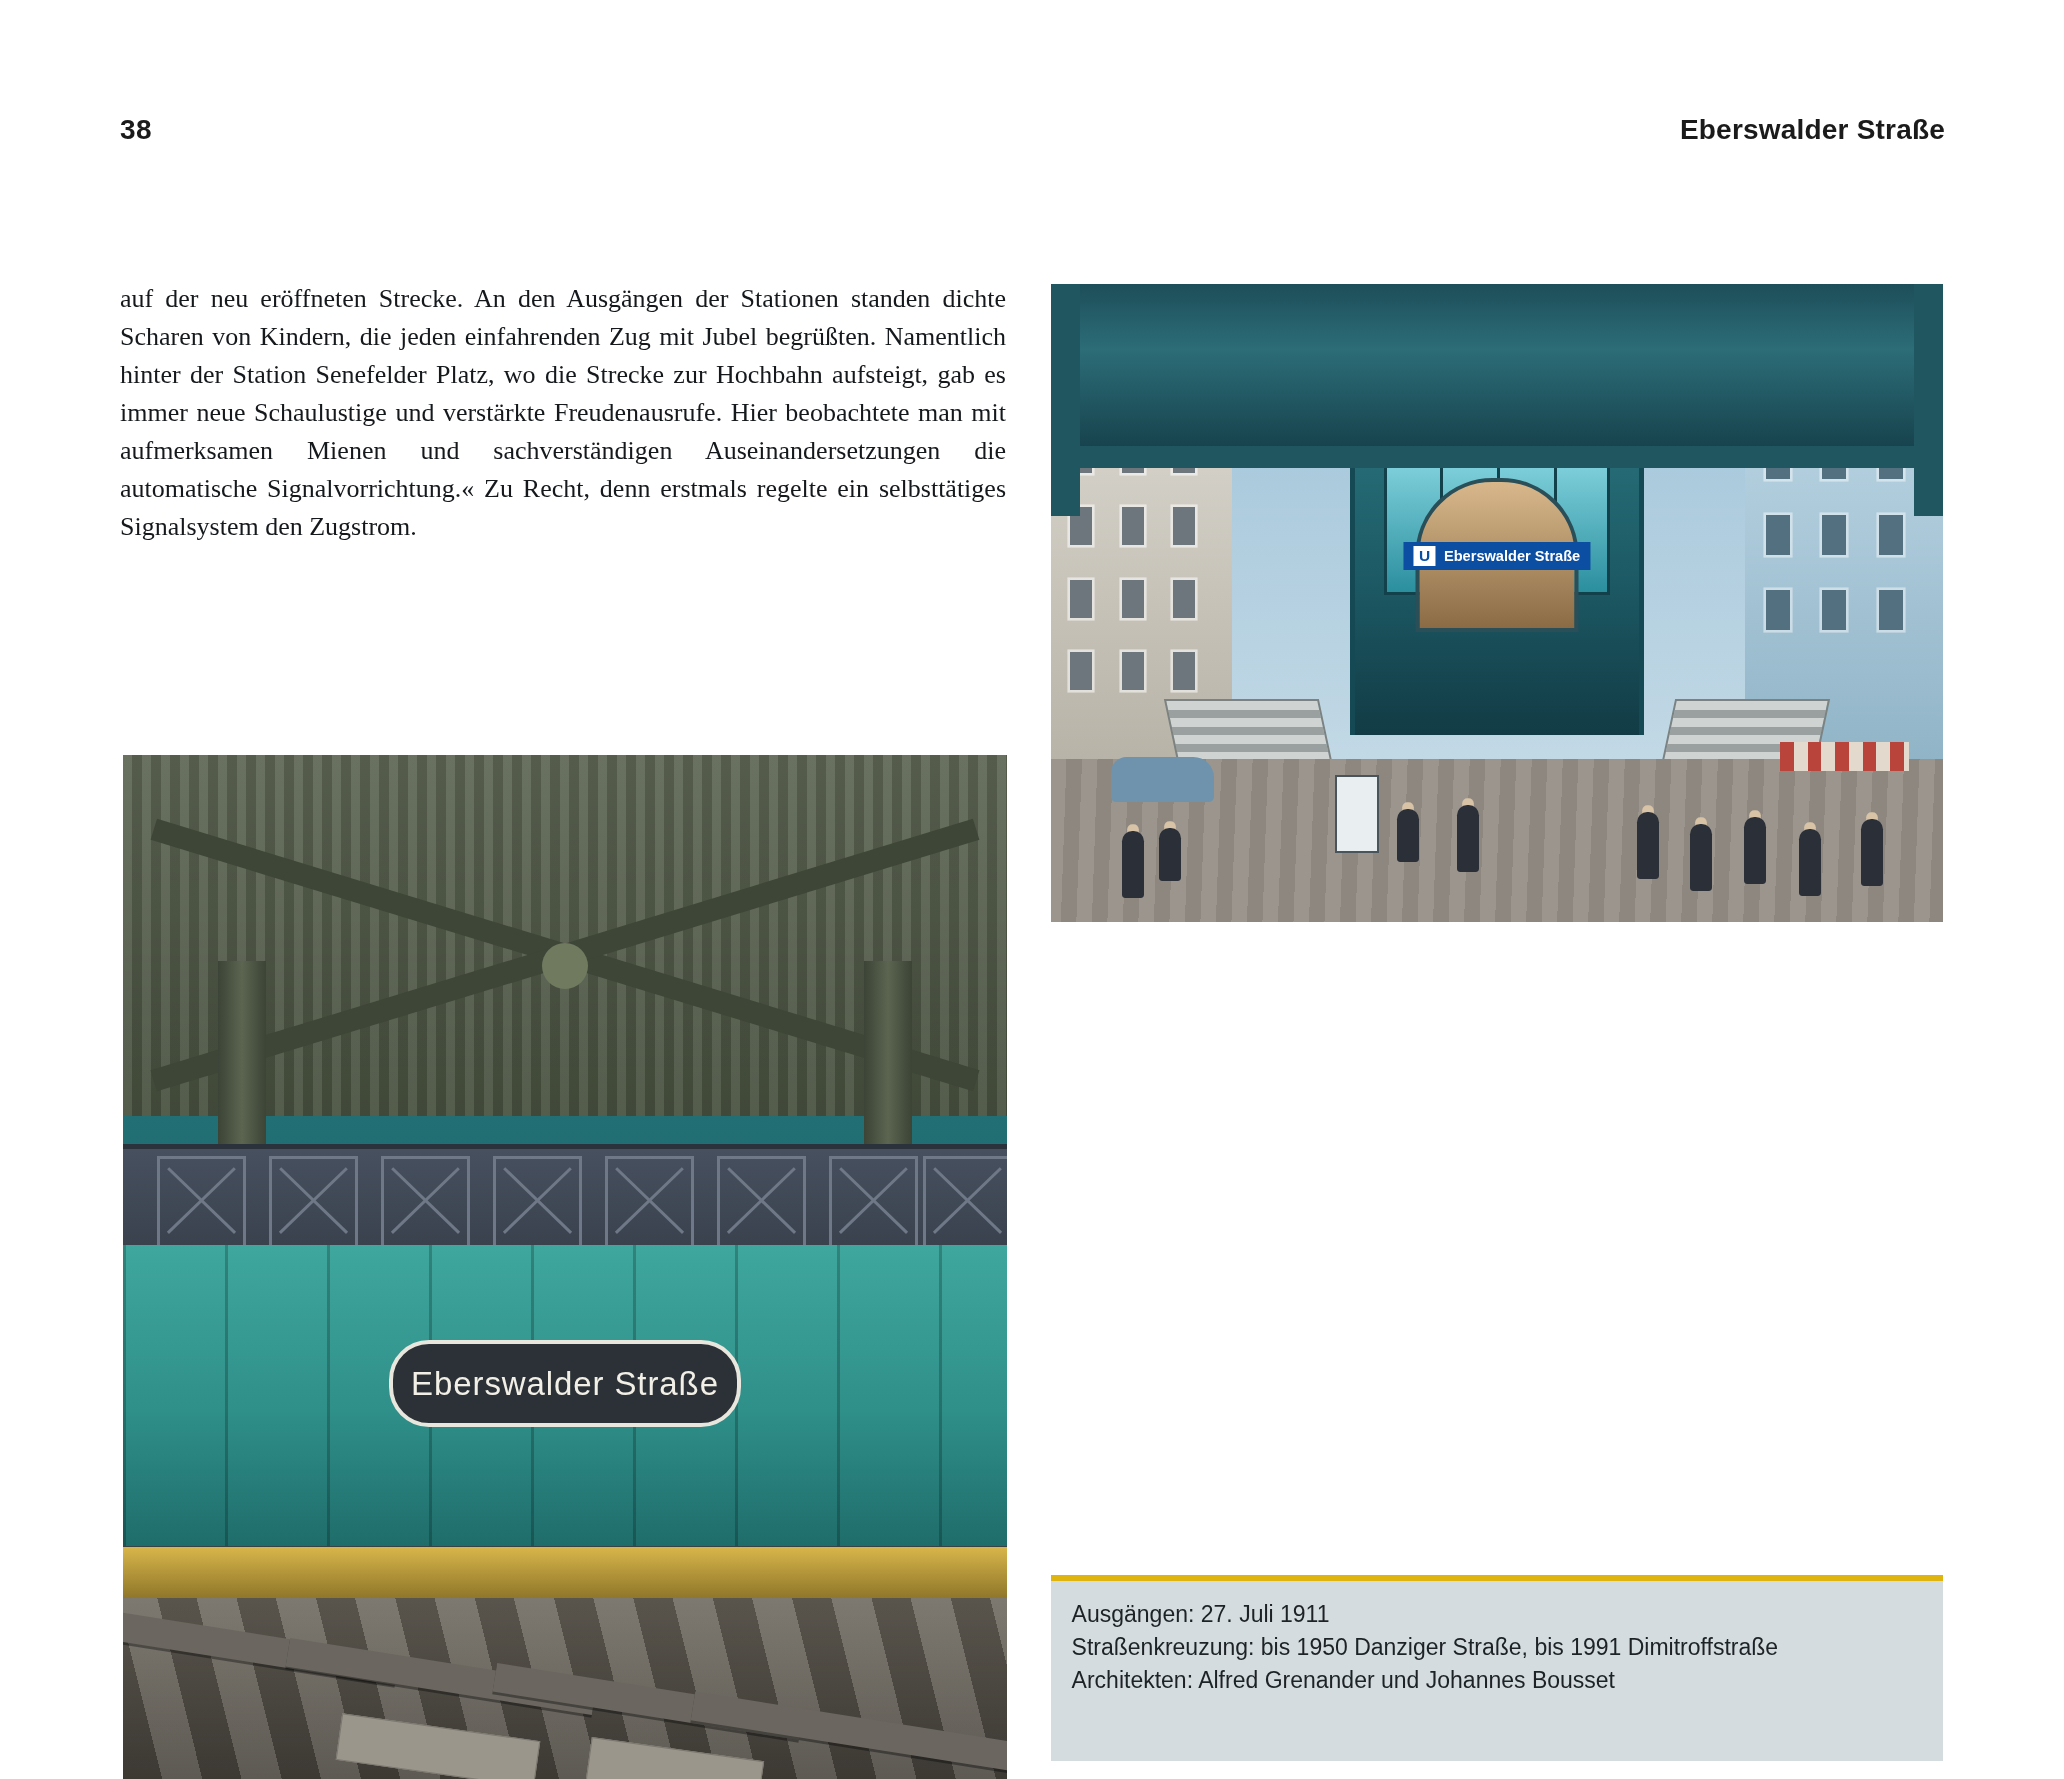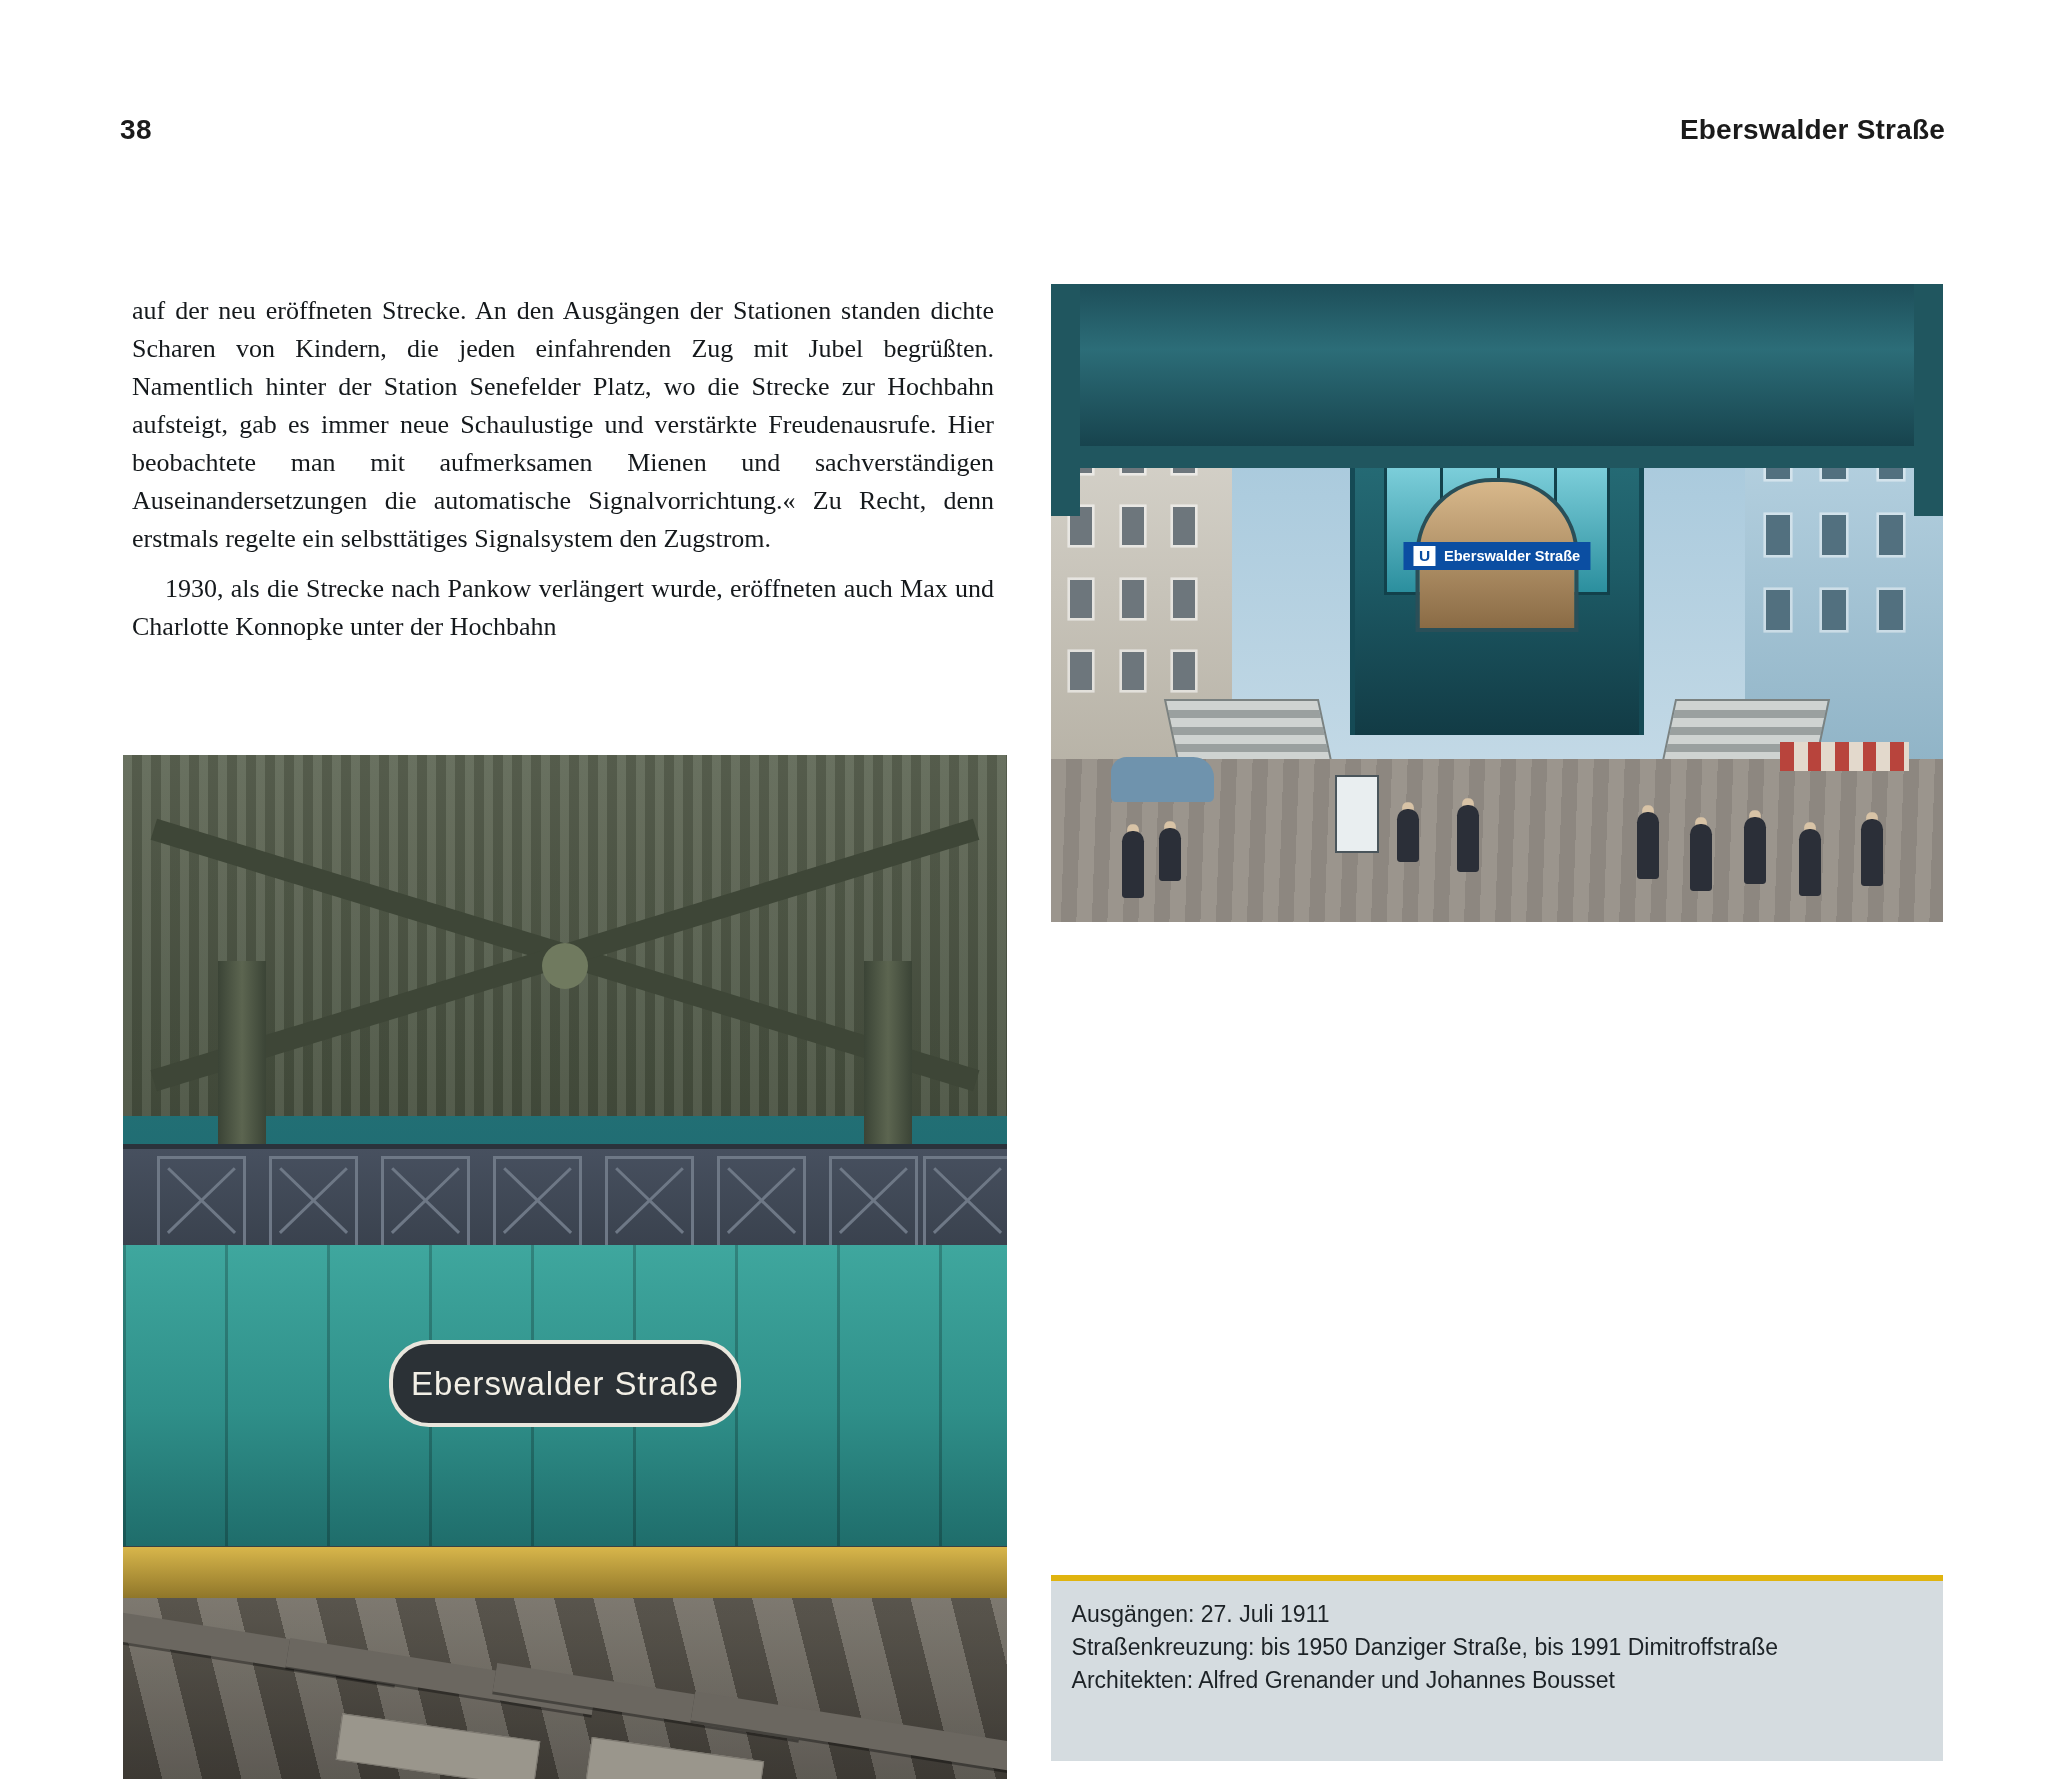--- a/index.html
+++ b/index.html
@@ -58,21 +58,21 @@
     width: 886px;
   }
   .col-right {
     position: absolute;
     left: 1051px;
     top: 280px;
     width: 892px;
   }
 
   p.body {
-    margin: 12px;
+    margin: 0;
     font-size: 26px;
     line-height: 38px;
     color: #15191c;
     text-align: justify;
     text-justify: inter-word;
     hyphens: manual;
   }
   p.body + p.body {
     text-indent: 33px;
   }
@@ -429,21 +429,20 @@
 
 <div class="page">
 
   <div class="running-head">
     <div class="folio">38</div>
     <div class="head-title">Eberswalder Straße</div>
   </div>
 
   <div class="col-left">
     <p class="body">auf der neu eröffneten Strecke. An den Ausgängen der Stationen standen dichte Scharen von Kindern, die jeden einfahrenden Zug mit Jubel begrüßten. Namentlich hinter der Station Senefelder Platz, wo die Strecke zur Hochbahn aufsteigt, gab es immer neue Schaulustige und verstärkte Freudenausrufe. Hier beobachtete man mit aufmerksamen Mienen und sachverständigen Auseinandersetzungen die automatische Signalvorrichtung.« Zu Recht, denn erstmals regelte ein selbsttätiges Signalsystem den Zugstrom.</p>
-    <p class="body">1930, als die Strecke nach Pankow verlängert wurde, eröffneten auch Max und Charlotte Konnopke unter der Hochbahn</p>
   </div>
 
   <div class="col-right">
     <p class="body">ihren stadtbekannten Wurststand, der bis heute als Familienunternehmen existiert.</p>
     <p class="body">Da die Danziger Straße 1950 nach dem ehemaligen bulgarischen Ministerpräsidenten Georgi Dimitroff benannt wurde, bekam auch der Bahnhof diesen Namen. Danzig, inzwischen zu Polen gehörig, klang doch zu revanchistisch.</p>
     <p class="body"><span>Der Bahnhof und die Straßenkreuzung standen im Mittelpunkt als Drehort des DEFA-Klassikers </span><em>Berlin – Ecke Schönhauser</em><span>. Der Spielfilm von 1957 erzählt von einer Jugendclique, die sich dort regelmäßig trifft. Bemerkenswert ist die realistische Zeichnung des Lebens der Jugendlichen im Ost-Berliner Alltag.</span></p>
     <p class="body">1979 wurde die gesamte Hochbahnanlage in der Schönhauser Allee, die der Volksmund Magistratsschirm nennt, in die Bezirksdenkmalliste aufgenommen.</p>
   </div>
 
   <div class="photo" id="photo-station-entrance">

